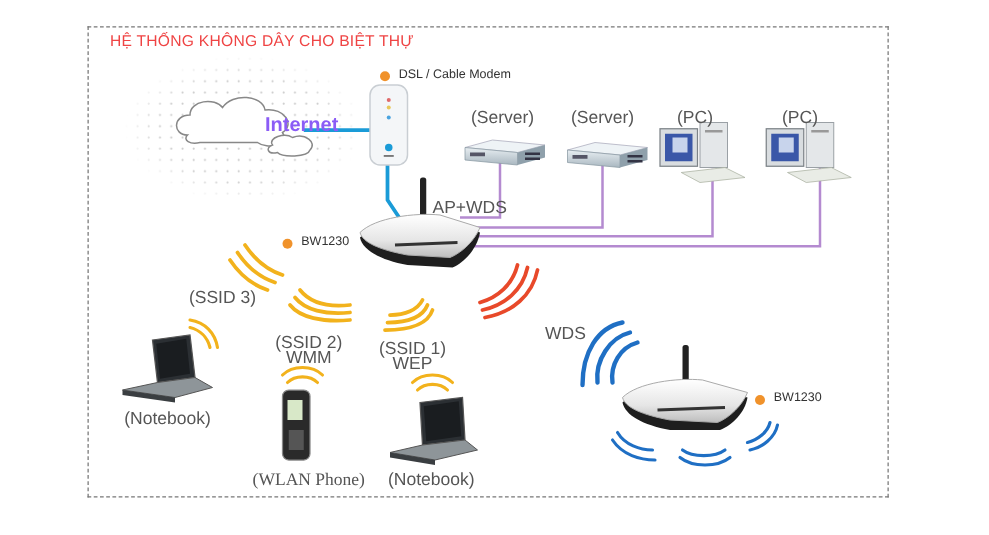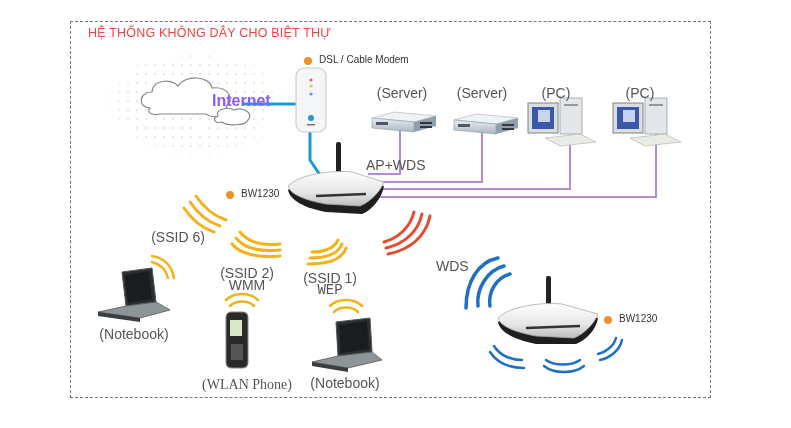--- a/index.html
+++ b/index.html
@@ -196,32 +196,32 @@
 <div class="tag" style="left:304px; top:54px;">
   <span class="dot"></span>
   <span>DSL / Cable Modem</span>
 </div>
 
 <div class="lbl center" style="left:402px; top:85px;">(Server)</div>
 <div class="lbl center" style="left:482px; top:85px;">(Server)</div>
 <div class="lbl center" style="left:556px; top:85px;">(PC)</div>
 <div class="lbl center" style="left:640px; top:85px;">(PC)</div>
 
-<div class="lbl" style="left:346px; top:157px;margin-left:20px;">AP+WDS</div>
+<div class="lbl" style="left:346px; top:157px;">AP+WDS</div>
 
 <div class="tag" style="left:226px; top:188px;">
   <span class="dot"></span>
   <span>BW1230</span>
 </div>
 
-<div class="lbl center" style="left:178px; top:229px;">(SSID 6)</div>
+<div class="lbl center" style="left:178px; top:229px;">(SSID 3)</div>
 <div class="lbl center" style="left:247px; top:265px;">(SSID 2)</div>
 <div class="lbl center" style="left:247px; top:277px;">WMM</div>
 <div class="lbl center" style="left:330px; top:270px;">(SSID 1)</div>
-<div class="lbl center" style="left:330px; top:282px;font-family:Liberation Mono, monospace;">WEP</div>
+<div class="lbl center" style="left:330px; top:282px;">WEP</div>
 
 <div class="lbl" style="left:436px; top:258px;">WDS</div>
 
 <div class="tag" style="left:604px; top:313px;">
   <span class="dot"></span>
   <span>BW1230</span>
 </div>
 
 <div class="lbl center" style="left:134px; top:326px;">(Notebook)</div>
 <div class="lbl center" style="left:247px; top:377px;font-family:Liberation Serif, serif;">(WLAN Phone)</div>

